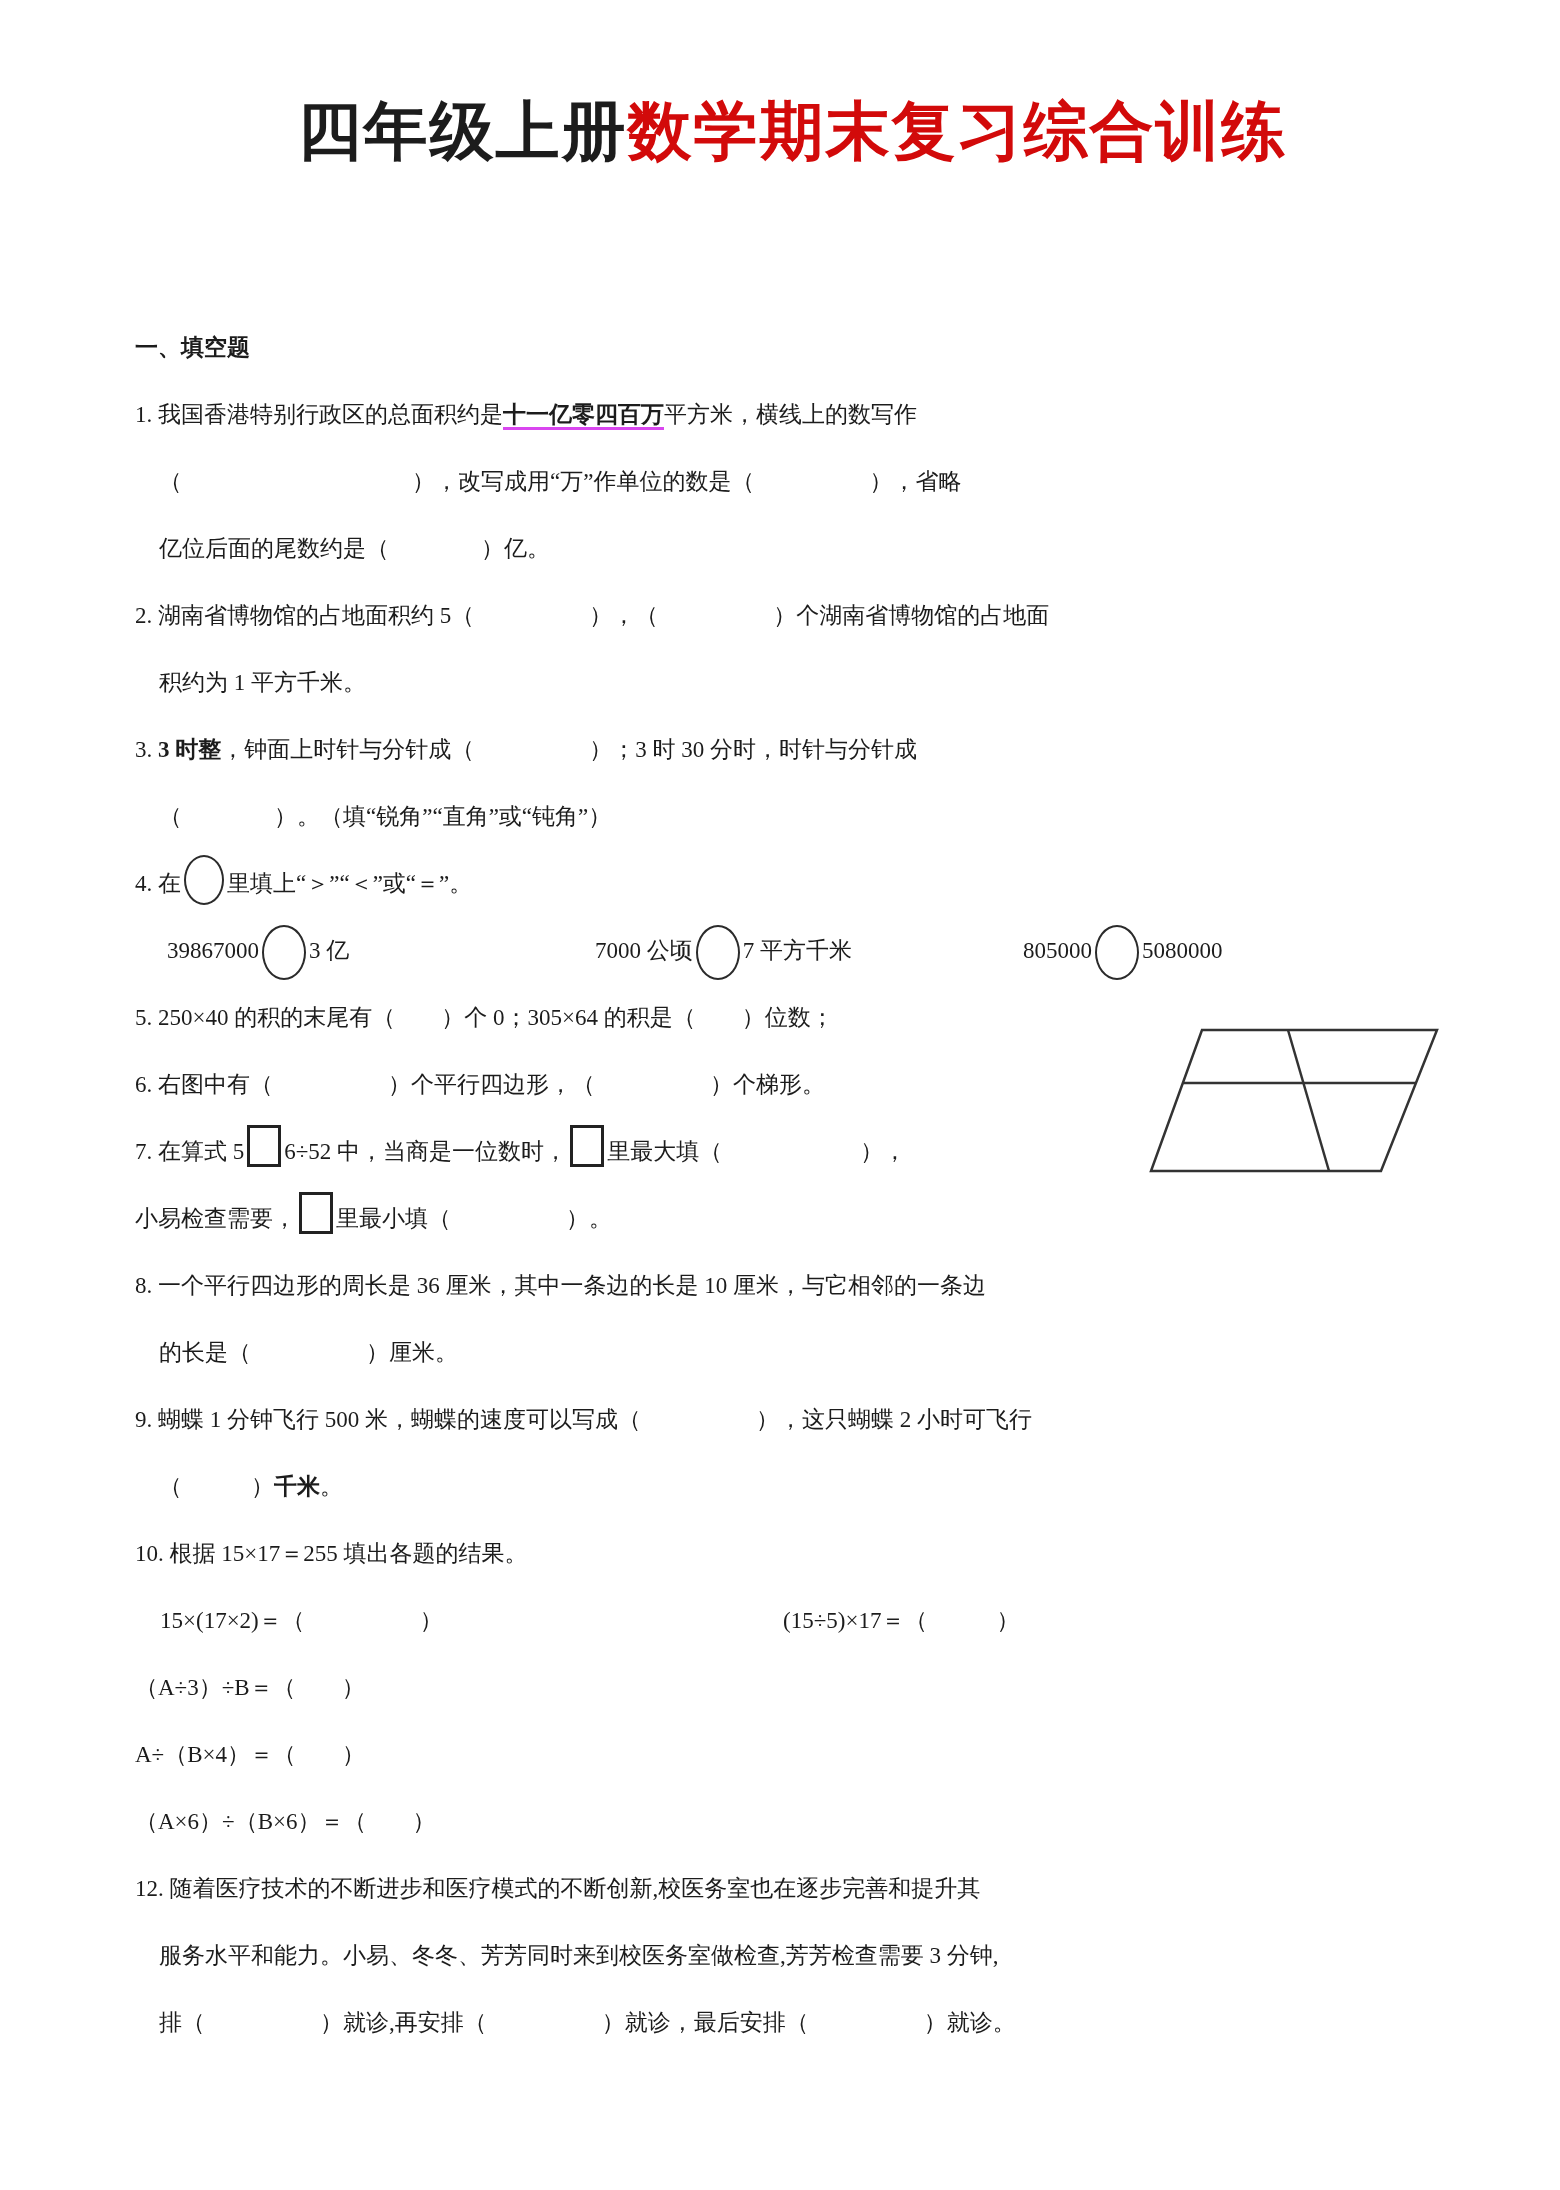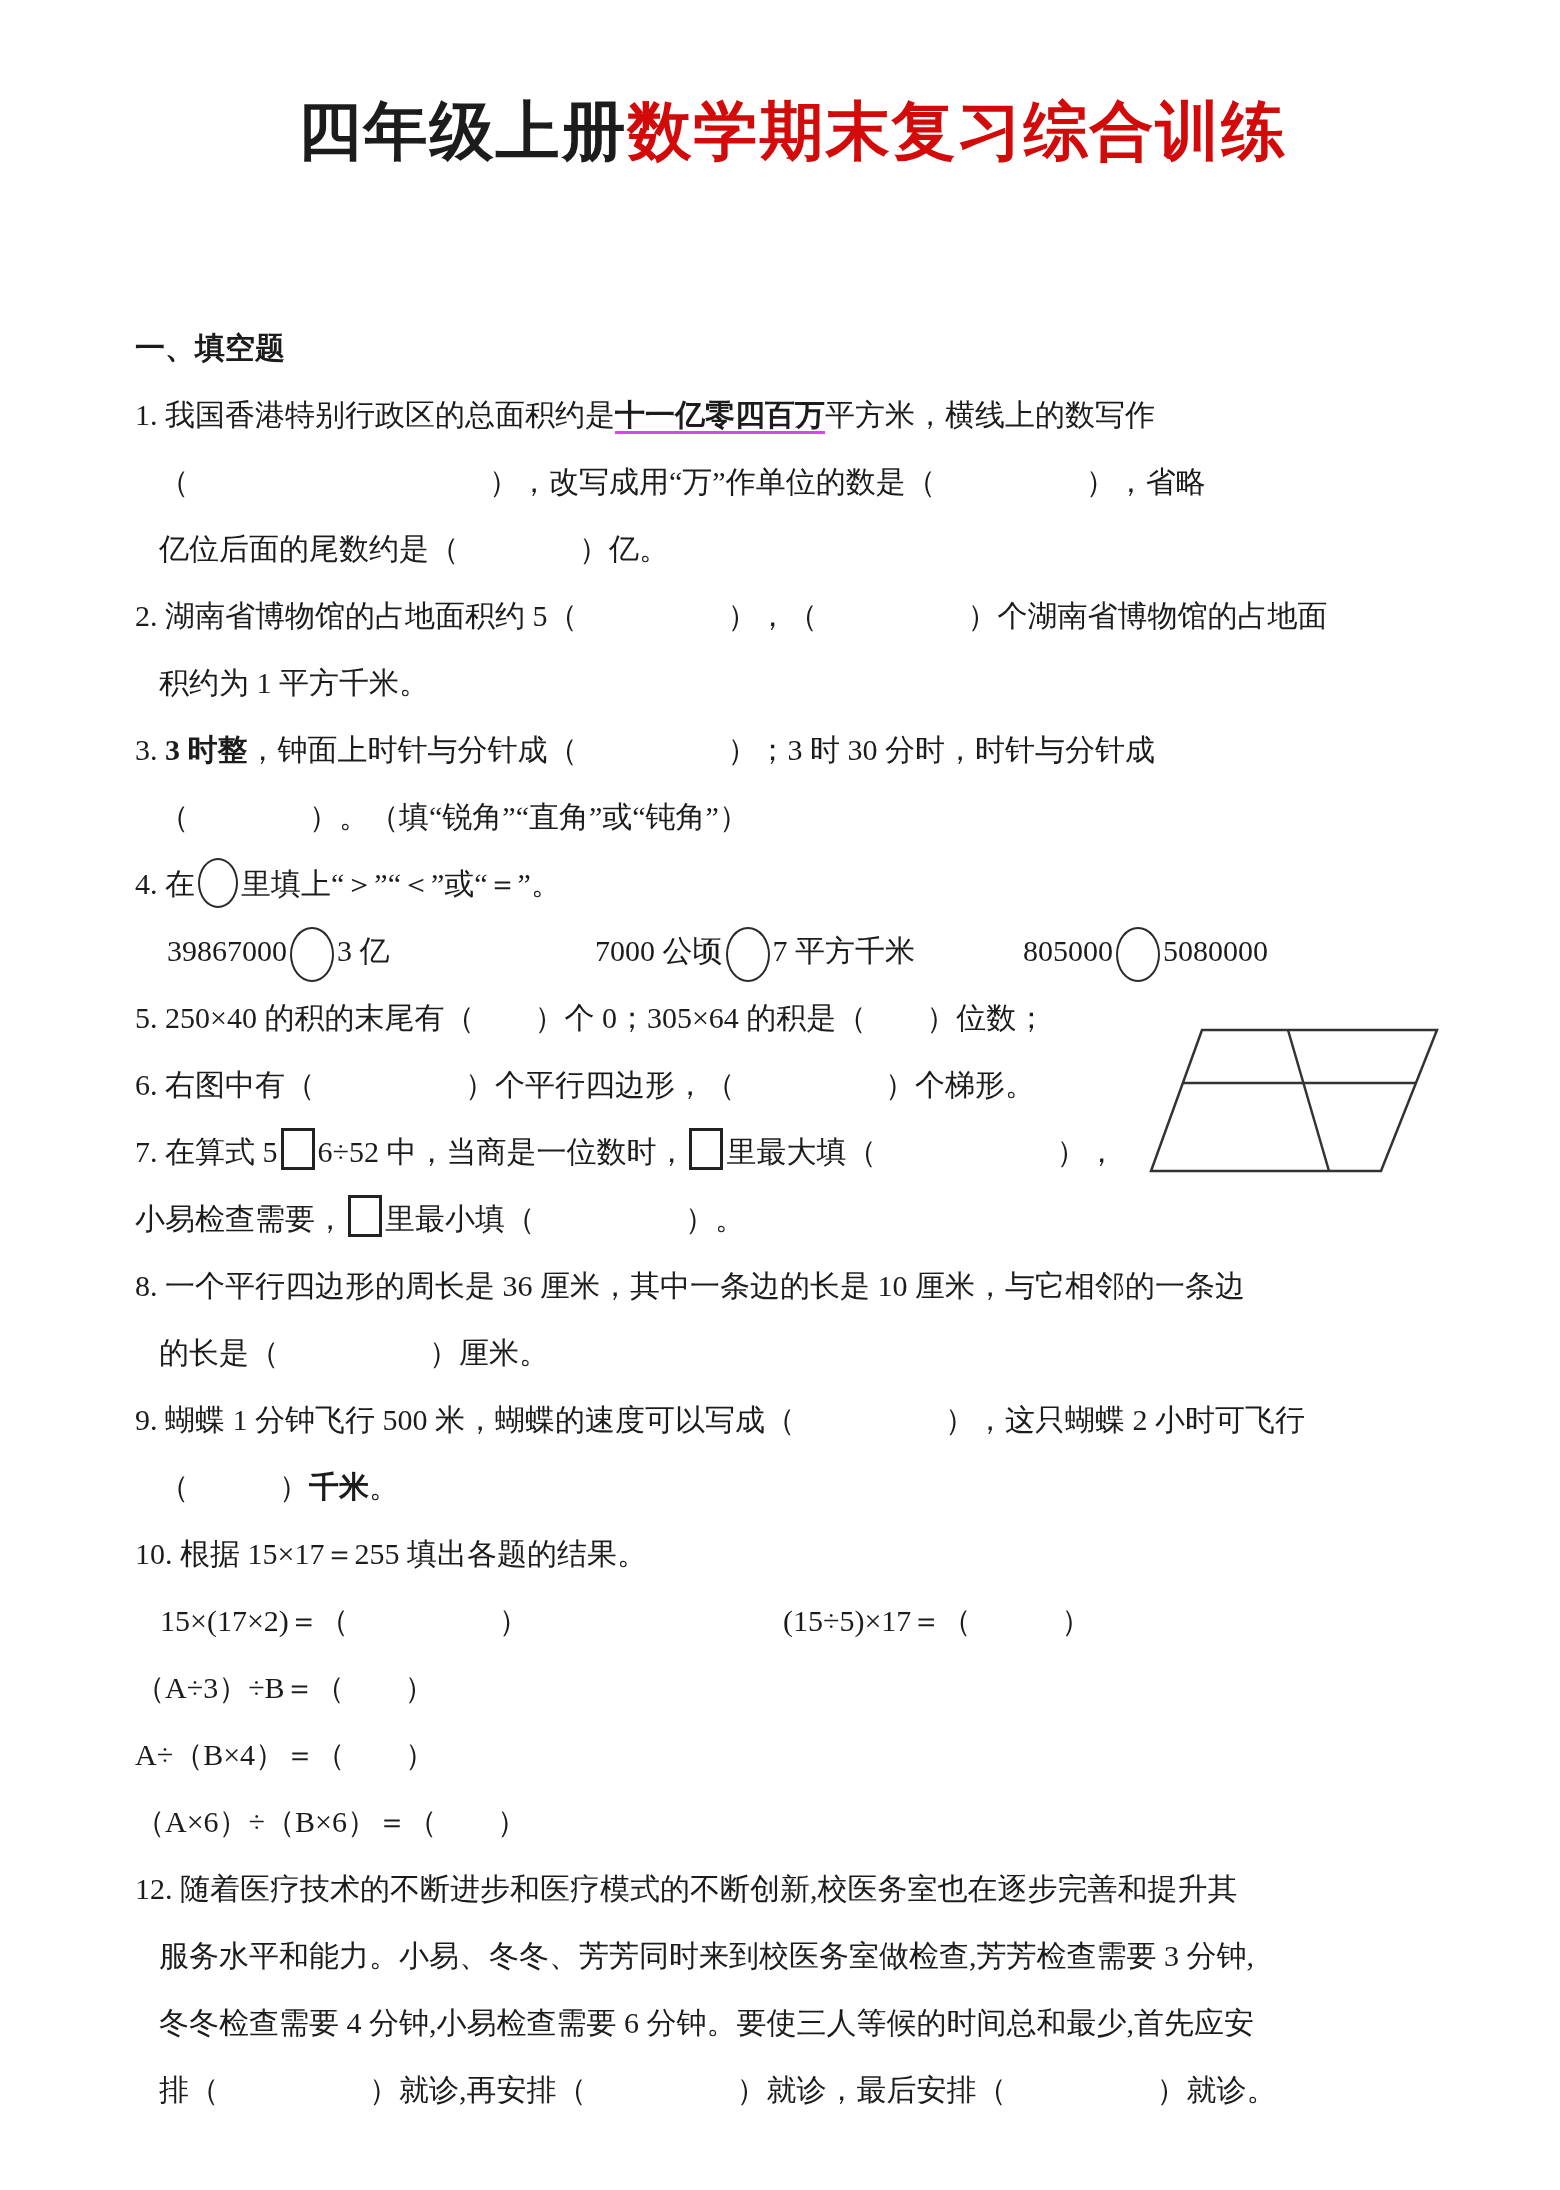--- a/index.html
+++ b/index.html
@@ -24,21 +24,21 @@
     white-space:nowrap;
   }
   .title .red { color:#d20a0a; }
   .sec-heading {
     margin-top:136px;
     font-size:31px;
     font-weight:bold;
     line-height:50px;
   }
   .ln {
-    font-size:30px;
+    font-size:23px;
     line-height:67px;
     white-space:nowrap;
   }
   .cont { padding-left:24px; }
   .b { font-weight:bold; }
   .em-underline {
     font-weight:bold;
     border-bottom:3px solid #d946ef;
   }
   .circle {
@@ -132,21 +132,20 @@
   </div>
 
   <div class="ln eq-row11">
     <span class="e1">（A÷3）÷B＝（　　）</span>
     <span class="e2">A÷（B×4）＝（　　）</span>
     <span class="e3">（A×6）÷（B×6）＝（　　）</span>
   </div>
 
   <div class="ln">12. 随着医疗技术的不断进步和医疗模式的不断创新,校医务室也在逐步完善和提升其</div>
   <div class="ln cont">服务水平和能力。小易、冬冬、芳芳同时来到校医务室做检查,芳芳检查需要 3 分钟,</div>
-  <div class="ln cont">冬冬检查需要 4 分钟,小易检查需要 6 分钟。要使三人等候的时间总和最少,首先应安</div>
   <div class="ln cont">排（　　　　　）就诊,再安排（　　　　　）就诊，最后安排（　　　　　）就诊。</div>
 
   <div class="figure">
     <svg width="296" height="150" viewBox="0 0 296 150" xmlns="http://www.w3.org/2000/svg">
       <polygon points="54,4 289,4 233,145 3,145" fill="none" stroke="#333" stroke-width="2.5"></polygon>
       <line x1="35" y1="57" x2="268" y2="57" stroke="#333" stroke-width="2.5"></line>
       <line x1="140" y1="4" x2="181" y2="145" stroke="#333" stroke-width="2.5"></line>
     </svg>
   </div>
 

